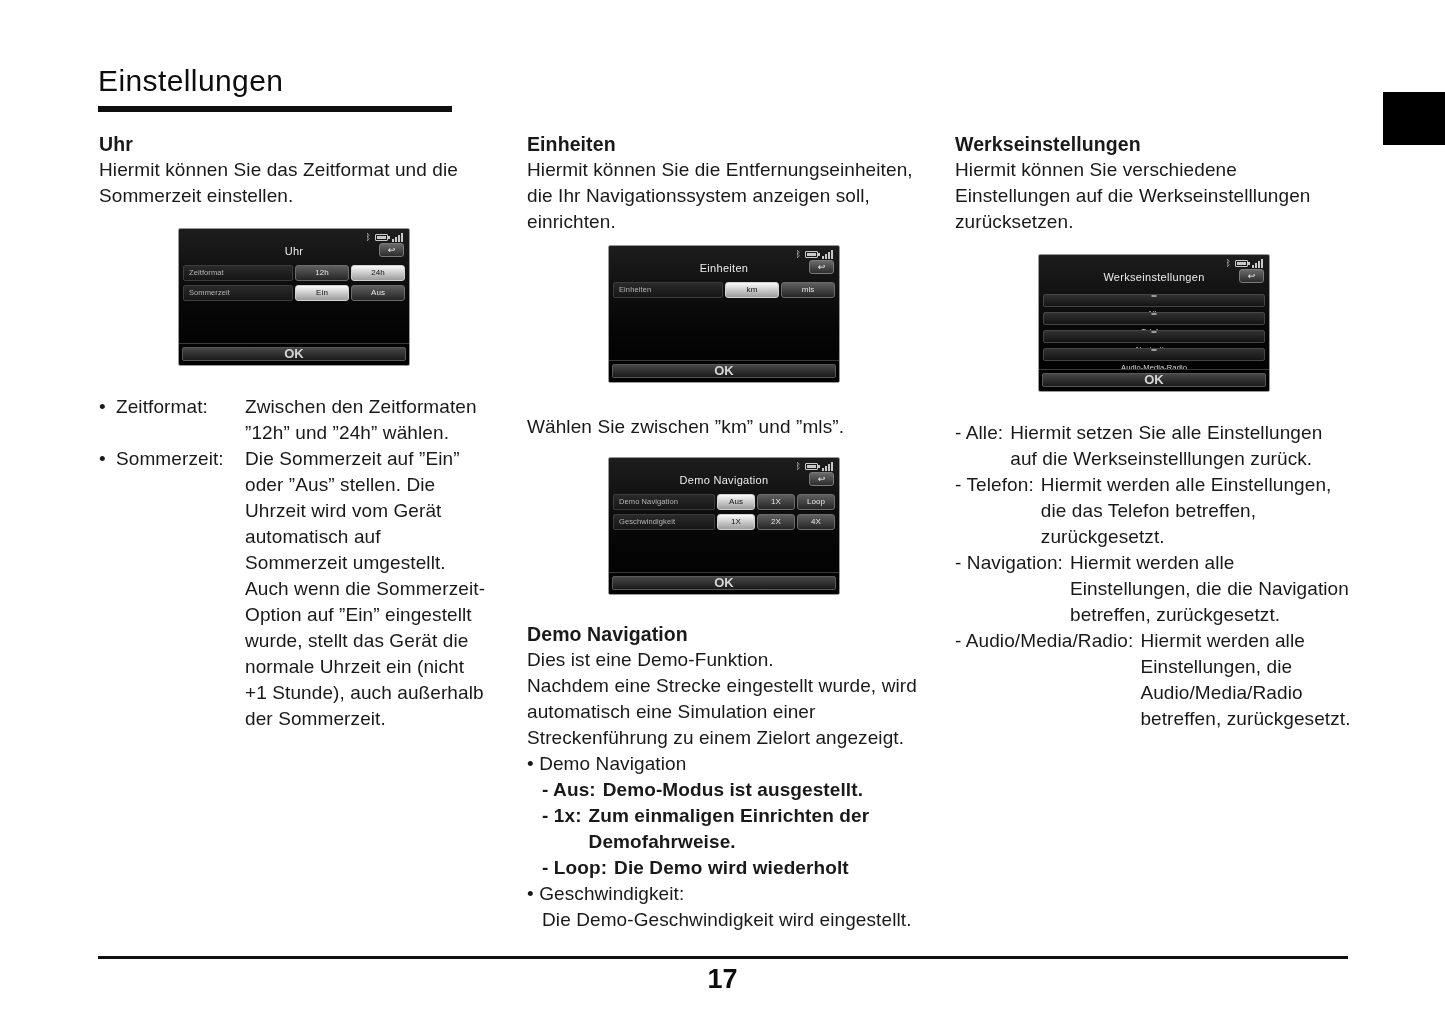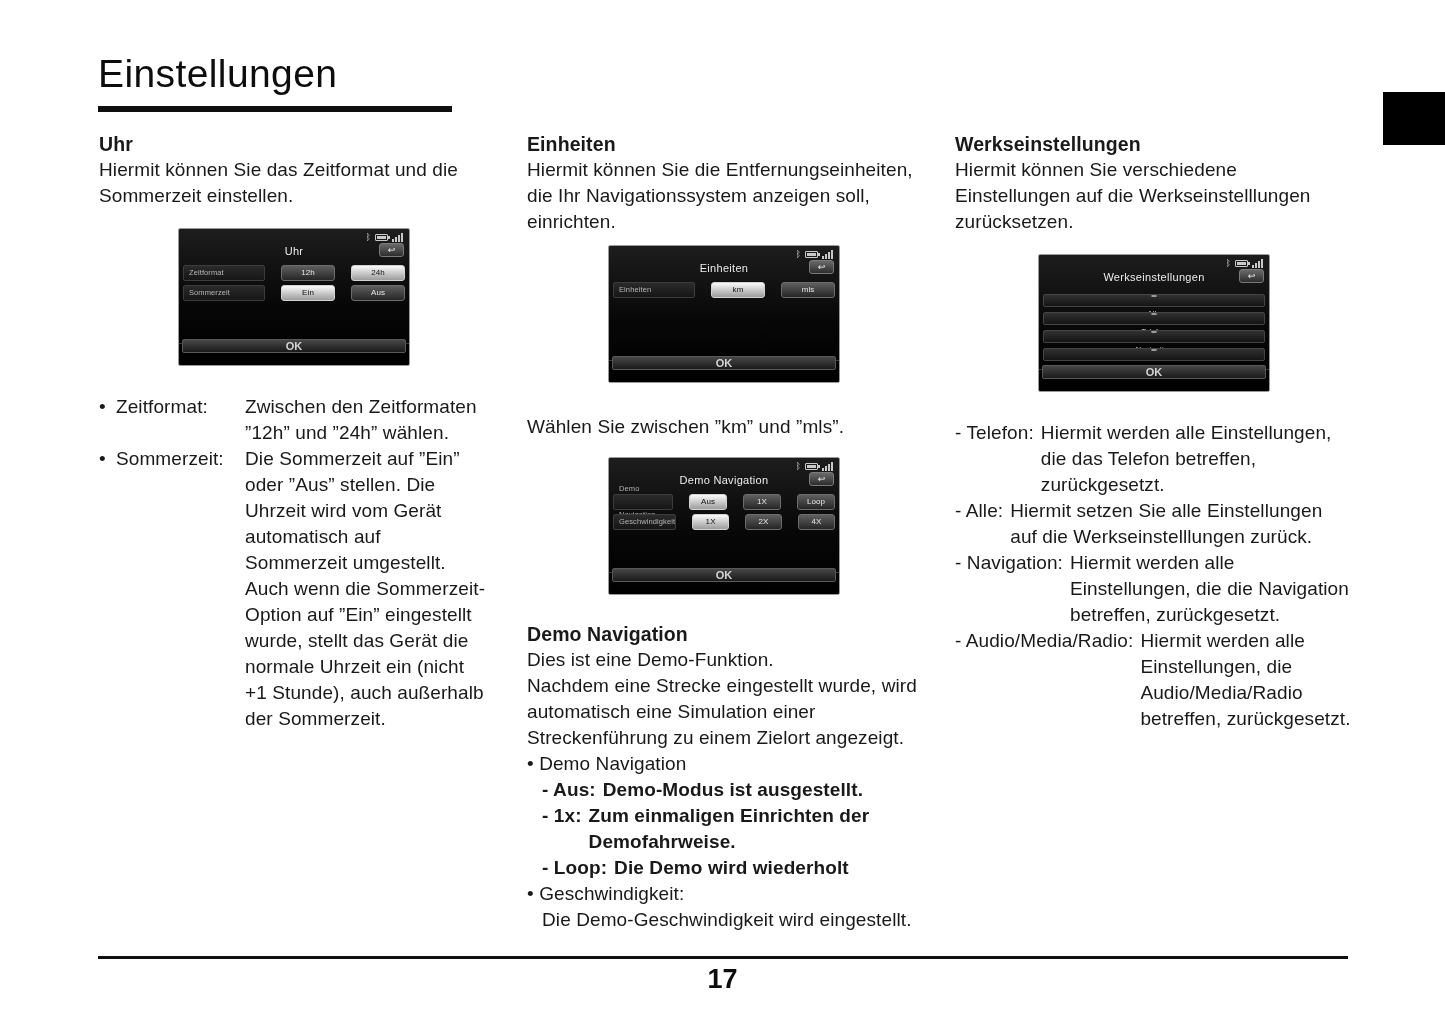--- a/index.html
+++ b/index.html
@@ -4,22 +4,22 @@
 <style>
   * { margin:0; padding:0; box-sizing:border-box; }
   html,body { background:#ffffff; }
   body {
     width:1445px; height:1025px; position:relative; overflow:hidden;
     font-family:"Liberation Sans", sans-serif; color:#191919;
   }
 
   
   .page-title {
-    position:absolute; left:98px; top:52px;
-    font-size:39px; font-weight:400; letter-spacing:.4px; color:#0d0d0d;
+    position:absolute; left:98px; top:64px;
+    font-size:30px; font-weight:400; letter-spacing:.4px; color:#0d0d0d;
   }
   .title-rule { position:absolute; left:98px; top:106px; width:354px; height:6px; background:#0f0f0f; }
   .corner-tab { position:absolute; left:1383px; top:92px; width:62px; height:53px; background:#000; }
   .footer-rule { position:absolute; left:98px; top:956px; width:1250px; height:3px; background:#0f0f0f; }
   .page-number {
     position:absolute; left:0; top:964px; width:1445px; text-align:center;
     font-size:27px; font-weight:bold; color:#0d0d0d;
   }
 
   
@@ -71,38 +71,38 @@
   .ic-sig i:nth-child(3){height:7px} .ic-sig i:nth-child(4){height:9px}
 
   .scr-titlebar { position:relative; margin-top:13px; height:18px; display:flex; align-items:center; justify-content:center; }
   .scr-title { font-size:11px; color:#ececec; letter-spacing:.3px; }
   .scr-back {
     position:absolute; right:5px; top:1px; width:25px; height:14px; border-radius:3px;
     border:1px solid #7a7a7a; background:linear-gradient(#6a6a6a,#2d2d2d);
     color:#eee; font-size:9px; line-height:13px; text-align:center; cursor:pointer;
   }
   .scr-body { padding:5px 4px 0; display:flex; flex-direction:column; gap:4px; }
-  .scr-row  { display:flex; align-items:center; gap:16px; height:16px; }
+  .scr-row  { display:flex; align-items:center; gap:2px; height:16px; }
   .scr-label {
     flex:1; height:16px; display:flex; align-items:center; padding-left:5px;
     font-size:7.5px; color:#b5b5b5; background:linear-gradient(#2a2a2a,#161616);
     border:1px solid #3c3c3c; border-radius:2px;
   }
   .scr-btn {
     width:54px; height:16px; display:flex; align-items:center; justify-content:center;
     font-size:8px; font-weight:normal; color:#e8e8e8; border-radius:3px;
     background:linear-gradient(#5f5f5f,#262626); border:1px solid #6c6c6c; cursor:pointer;
   }
   .scr-btn.sel { background:linear-gradient(#fafafa,#9c9c9c); color:#101010; border-color:#d2d2d2; }
   .scr-btn.w3  { width:38px; }
   .scr-divider { position:absolute; left:0; right:0; bottom:21px; height:1px; background:#3a3a3a; }
   .scr-ok {
-    position:absolute; left:3px; right:3px; bottom:12px; height:14px;
+    position:absolute; left:3px; right:3px; bottom:4px; height:14px;
     display:flex; align-items:center; justify-content:center;
-    font-size:11px; font-weight:bold; color:#d5d5d5; border-radius:2px;
+    font-size:13px; font-weight:bold; color:#d5d5d5; border-radius:2px;
     background:linear-gradient(#474747,#1a1a1a); border:1px solid #585858; cursor:pointer;
   }
   .scr-items { padding:8px 4px 0; display:flex; flex-direction:column; gap:5px; }
   .scr-item {
     height:13px; display:flex; align-items:center; gap:4px; padding:0 3px;
     background:linear-gradient(#313131,#141414); border:1px solid #454545; border-radius:2px; cursor:pointer;flex-direction:column;
   }
   .item-icon { width:6px; height:9px; border-radius:2px; background:linear-gradient(#e9e9e9,#7a7a7a); border:1px solid #9a9a9a; }
   .item-label { font-size:7.5px; color:#dcdcdc; }
 </style>
@@ -286,26 +286,26 @@
         <span class="item-icon"></span>
         <span class="item-label">Audio-Media-Radio</span>
       </div>
     </div>
     <div class="scr-divider"></div>
     <div class="scr-ok">OK</div>
   </div>
 
   <div class="wlist">
     <div class="witem">
+      <span class="term">- Alle:</span>
+      <span class="desc">Hiermit setzen Sie alle Einstellungen auf die Werkseinstelllungen zurück.</span>
+    </div>
+    <div class="witem">
       <span class="term">- Telefon:</span>
       <span class="desc">Hiermit werden alle Einstellungen, die das Telefon betreffen, zurückgesetzt.</span>
-    </div>
-    <div class="witem">
-      <span class="term">- Alle:</span>
-      <span class="desc">Hiermit setzen Sie alle Einstellungen auf die Werkseinstelllungen zurück.</span>
     </div>
     <div class="witem">
       <span class="term">- Navigation:</span>
       <span class="desc">Hiermit werden alle Einstellungen, die die Navigation betreffen, zurückgesetzt.</span>
     </div>
     <div class="witem">
       <span class="term">- Audio/Media/Radio:</span>
       <span class="desc">Hiermit werden alle Einstellungen, die Audio/Media/Radio betreffen, zurückgesetzt.</span>
     </div>
   </div>

